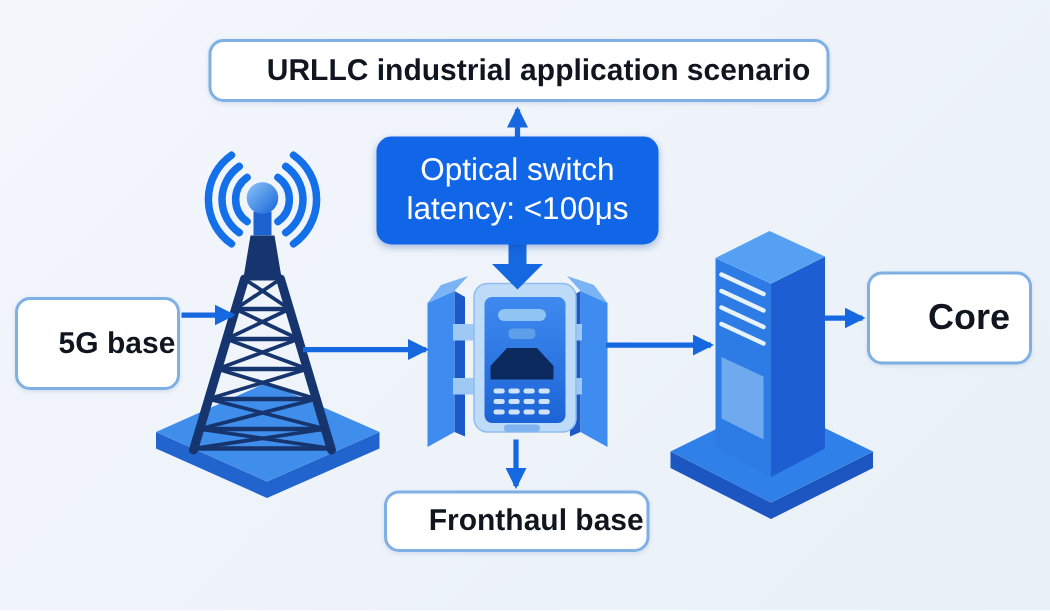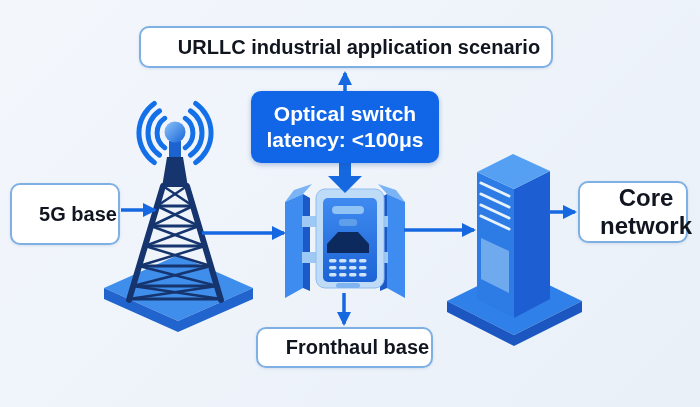--- a/index.html
+++ b/index.html
@@ -14,26 +14,26 @@
     border-radius:10px; display:flex; flex-direction:column;
     align-items:center; justify-content:center; text-align:center;
     font-weight:bold; color:#10151f; line-height:1.15;
     box-shadow:0 1px 3px rgba(30,70,140,0.12);
     box-sizing:border-box;
     padding-left:26px;
   }
   .blue-box {
     position:absolute; background:#1166e8; border-radius:10px;
     display:flex; flex-direction:column; align-items:center; justify-content:center;
-    color:#ffffff; font-weight:bold; line-height:1.25;
+    color:#ffffff; font-weight:normal; line-height:1.25;
     box-shadow:0 2px 5px rgba(16,70,160,0.3); box-sizing:border-box;
   }
   .scenario  { left:139px; top:26px;  width:414px; height:42px; font-size:20px; }
   .latency   { left:251px; top:91px;  width:188px; height:72px; font-size:21px; }
-  .base      { left:10px;  top:183px; width:110px; height:62px; font-size:20px; }
+  .base      { left:10px;  top:198px; width:110px; height:62px; font-size:20px; }
   .core      { left:578px; top:181px; width:110px; height:62px; font-size:24px; }
   .fronthaul { left:256px; top:327px; width:177px; height:41px; font-size:20px; }
 </style>
 </head>
 <body>
 
 <div class="stage">
 
   <svg class="gfx" width="700" height="407" viewBox="0 0 700 407">
     <defs>
@@ -169,20 +169,19 @@
     <span>Optical switch</span>
     <span>latency: &lt;100μs</span>
   </div>
 
   <div class="label-box base">
     <span>5G base</span>
   </div>
 
   <div class="label-box core">
     <span>Core</span>
-    <span>network</span>
   </div>
 
   <div class="label-box fronthaul">
     <span>Fronthaul base</span>
   </div>
 
 </div>
 
 </body></html>

